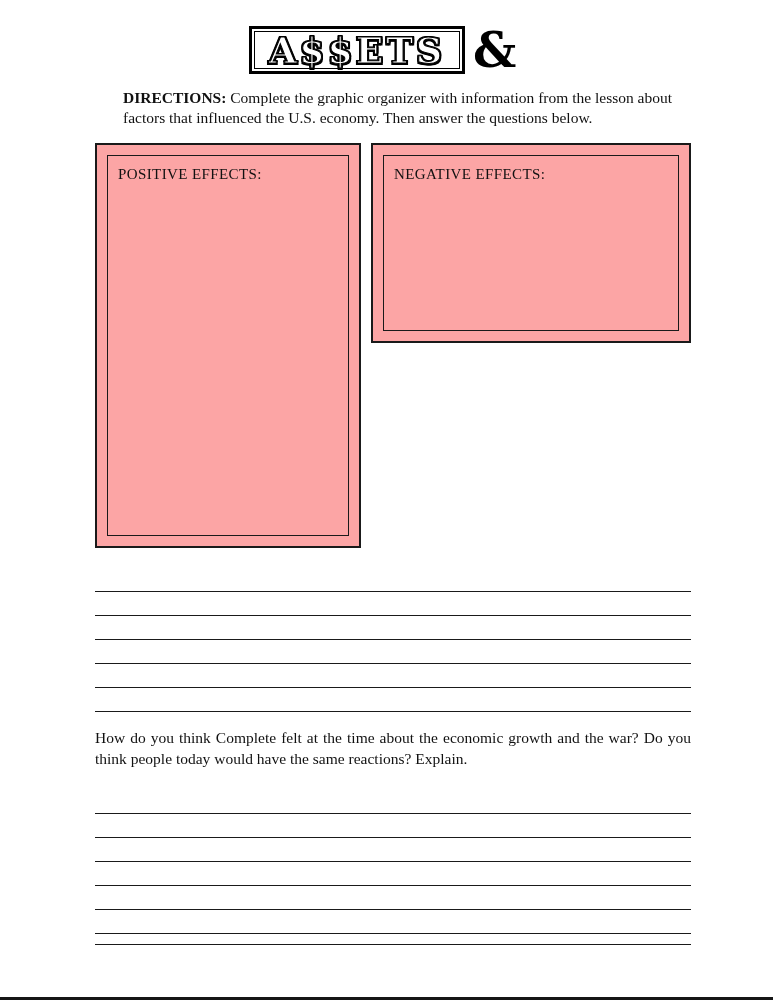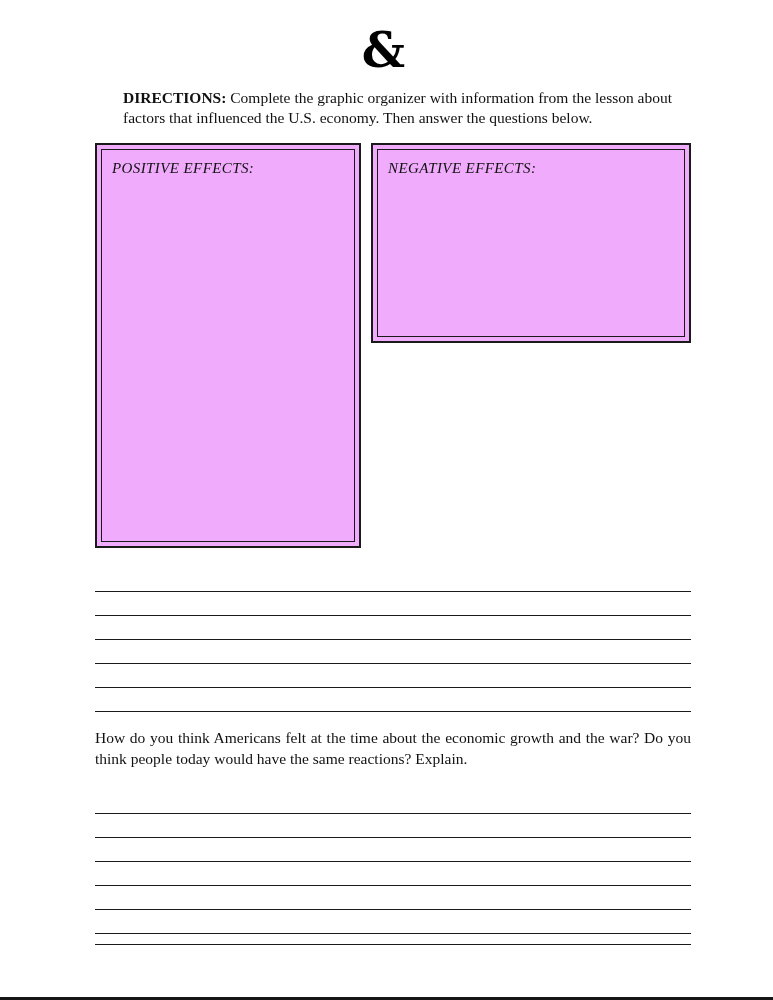--- a/index.html
+++ b/index.html
@@ -79,23 +79,22 @@
 
   
   .organizer {
     display: flex;
     gap: 10px;
     margin-top: 14px;
     height: 405px;
   }
   .box-outer {
     border: 2px solid #1a1a1a;
-    padding: 4px;
-    background: #f0abfc;
-    font-style: italic;
+    padding: 10px;
+    background: #fca5a5;
   }
   .box-inner {
     border: 1px solid #1a1a1a;
     width: 100%;
     height: 100%;
     padding: 9px 10px;
   }
   .box-label {
     font-size: 15px;
     letter-spacing: 0.4px;
@@ -131,20 +130,25 @@
     height: 3px;
     background: #161616;
   }
 </style>
 </head>
 <body>
 
 <div class="page">
 
   <div class="title-row">
+    <div class="title-box-outer">
+      <div class="title-box-inner">
+        <span class="title-word">A$$ETS</span>
+      </div>
+    </div>
     <span class="ampersand">&amp;</span>
   </div>
 
   <div class="content">
 
     <p class="directions"><b>DIRECTIONS:</b><span> Complete the graphic organizer with information from the lesson about factors that influenced the U.S. economy. Then answer the questions below.</span></p>
 
     <div class="organizer">
       <div class="box-outer org-left">
         <div class="box-inner">
@@ -162,21 +166,21 @@
 
     <div class="answer-lines">
       <div class="answer-line"></div>
       <div class="answer-line"></div>
       <div class="answer-line"></div>
       <div class="answer-line"></div>
       <div class="answer-line"></div>
       <div class="answer-line"></div>
     </div>
 
-    <p class="question q2">How do you think Americans felt at the time about the economic growth and the war? Do you think people today would have the same reactions? Explain.</p>
+    <p class="question q2">How do you think Complete felt at the time about the economic growth and the war? Do you think people today would have the same reactions? Explain.</p>
     <div class="answer-lines answer-lines-2">
       <div class="answer-line"></div>
       <div class="answer-line"></div>
       <div class="answer-line"></div>
       <div class="answer-line"></div>
       <div class="answer-line"></div>
       <div class="answer-line"></div>
     </div>
 
     <div class="footer-rule"></div>

